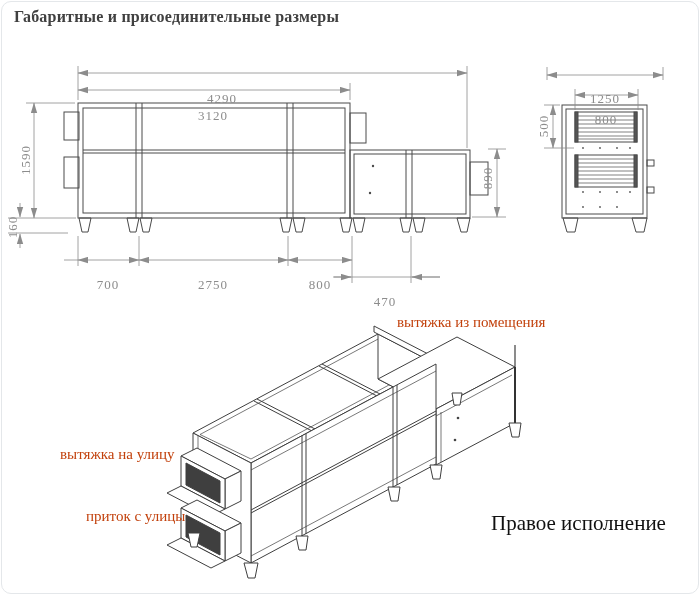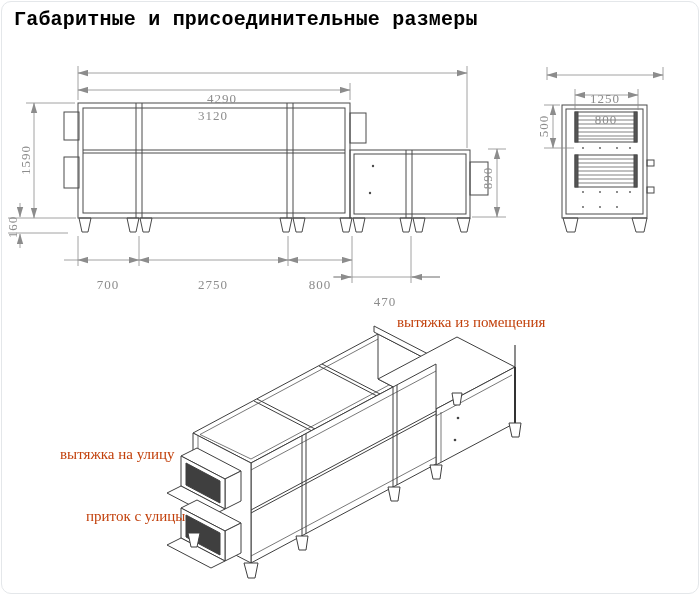--- a/index.html
+++ b/index.html
@@ -1,20 +1,20 @@
 <!DOCTYPE html>
 <html><head>
 <meta charset="utf-8">
 <style>
   html,body{margin:0;padding:0;background:#fff;}
   .page{position:relative;width:700px;height:595px;background:#fff;overflow:hidden;
         font-family:"Liberation Sans",sans-serif;}
   .page-border{position:absolute;inset:1px;border:1px solid #e4e7ea;border-radius:10px;pointer-events:none;}
-  .title{position:absolute;left:14px;top:8px;font-size:20px;font-weight:bold;color:#000000;
-         font-family:Liberation Mono, monospace;letter-spacing:.2px;}
+  .title{position:absolute;left:14px;top:8px;font-size:16px;font-weight:bold;color:#404040;
+         font-family:Liberation Serif, serif;letter-spacing:.2px;}
   svg{position:absolute;left:0;top:0;}
   .dim-text{position:absolute;font-family:"Liberation Serif",serif;font-size:13px;color:#8c8c8c;
             white-space:nowrap;letter-spacing:1px;}
   .ctr{transform:translateX(-50%);margin-top:33px;}
   .rot{transform:translate(-50%,-50%) rotate(-90deg);}
   .iso-label{position:absolute;font-family:"Liberation Serif",serif;font-size:15px;color:#c2410c;
              white-space:nowrap;}
   .variant{position:absolute;font-family:"Liberation Serif",serif;font-size:21px;color:#111;
            white-space:nowrap;}
 </style>
@@ -231,13 +231,14 @@
   <span class="dim-text ctr" style="left:385px;top:261px">470</span>
   <span class="dim-text rot" style="left:488px;top:178px">890</span>
 
   <span class="dim-text ctr" style="left:605px;top:58px">1250</span>
   <span class="dim-text ctr" style="left:606px;top:79px">800</span>
   <span class="dim-text rot" style="left:544px;top:126px">500</span>
 
   <span class="iso-label" style="left:397px;top:314px">вытяжка из помещения</span>
   <span class="iso-label" style="left:60px;top:446px">вытяжка на улицу</span>
   <span class="iso-label" style="left:86px;top:508px">приток с улицы</span>
+  <span class="variant" style="left:491px;top:511px">Правое исполнение</span>
 </div>
 
 </body></html>

